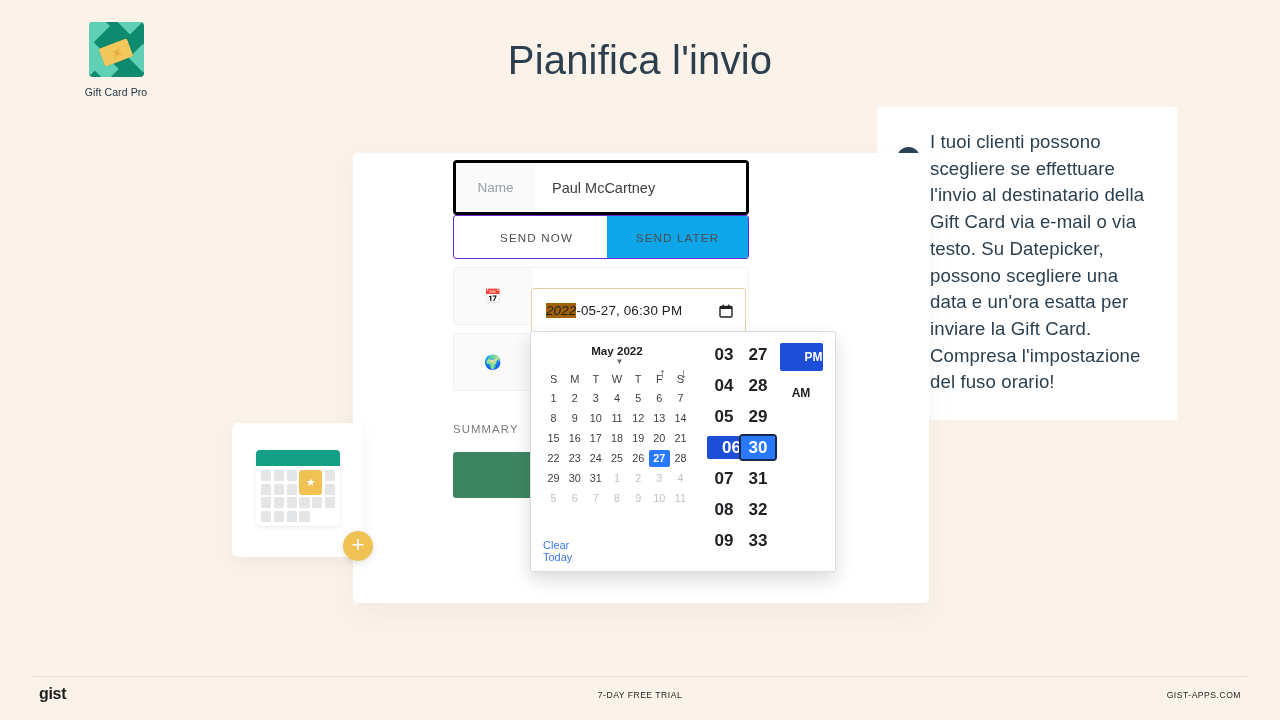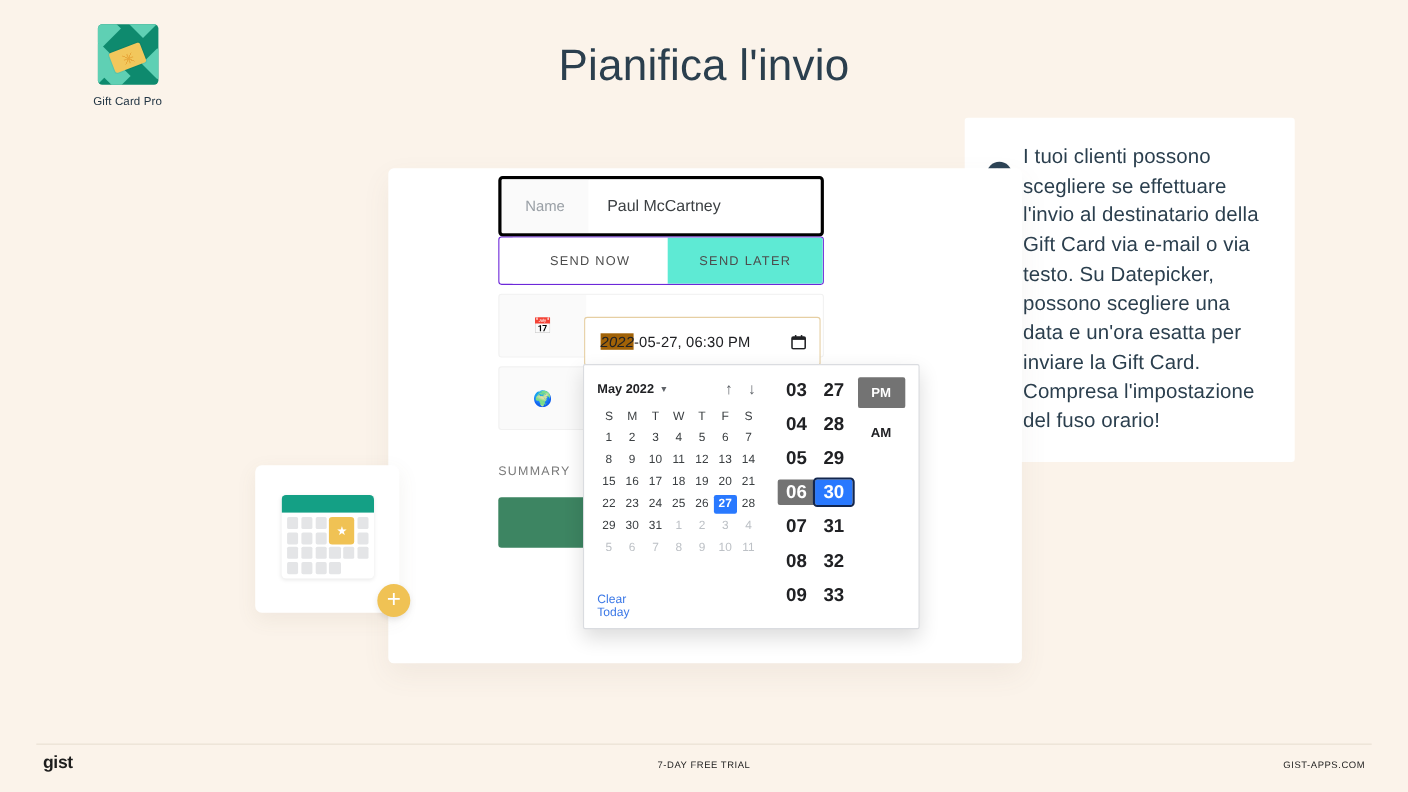--- a/index.html
+++ b/index.html
@@ -115,21 +115,21 @@
   .field-value {
     flex:1; background:#ffffff; display:flex; align-items:center;
     padding-left:17px; font-size:14.5px; color:#3c4043;
   }
 
   #tabs { display:flex; margin-top:0; border:1px solid #6d28d9; border-radius:3px; overflow:hidden;padding-left:12px; }
   .tab {
     flex:1; text-align:center; padding:15px 0 14px;
     font-size:11.6px; letter-spacing:1.15px; color:#4d4d4d; background:#fff;
   }
-  .tab.active { background:#5eead4; }
+  .tab.active { background:#0ea5e9; }
 
   .icon-row {
     display:flex; height:58px; margin-top:8px; align-items:stretch;
     border:1px solid #f1f1f1; border-radius:3px; background:#fafafa; overflow:hidden;
   }
   .icon-cell { width:79px; display:flex; align-items:center; justify-content:center; font-size:14px; }
   .icon-row-body { flex:1; background:#fff; }
 
   #date-input {
     position:absolute; left:531px; top:288px; width:215px; height:45px;
@@ -150,21 +150,21 @@
   }
 
   
   #picker {
     position:absolute; left:530px; top:331px; width:306px; height:241px;
     background:#fff; border:1px solid #dadce0; border-radius:2px;
     box-shadow:0 8px 18px rgba(0,0,0,.14); z-index:8;
     display:flex; font-size:12px; color:#202124;
   }
   #cal-pane { width:174px; padding:12px 10px 8px 12px; position:relative; }
-  #cal-head { display:flex; align-items:center; height:18px; }
+  #cal-head { display:flex; align-items:center; height:18px;flex-direction:column; }
   #cal-month { font-size:11.6px; font-weight:bold; color:#202124; }
   #cal-caret { margin-left:5px; font-size:8px; color:#5f6368; }
   #cal-nav { margin-left:auto; display:flex; gap:14px; padding-right:4px; }
   #cal-nav span { font-size:14px; color:#5f6368; line-height:14px; }
 
   #dow, .week { display:grid; grid-template-columns:repeat(7,1fr); }
   #dow { margin-top:11px; }
   #dow span { text-align:center; font-size:11px; color:#3c4043; }
   #weeks { margin-top:5px; }
   .week { margin-bottom:3px; }
@@ -179,21 +179,21 @@
     position:absolute; left:12px; right:10px; bottom:8px;
     display:flex; justify-content:space-between; font-size:11px; color:#3b78e7;flex-direction:column;
   }
 
   #time-pane { flex:1; display:flex; padding:11px 8px 8px 6px; }
   .time-col { flex:1; display:flex; flex-direction:column; align-items:center; gap:8px; }
   .time-col .tcell {
     width:34px; height:23px; line-height:23px; text-align:center;
     font-size:17px; font-weight:bold; color:#202124; border-radius:2px;
   }
-  .time-col .tcell.sel { background:#737373; color:#fff; }
+  .time-col .tcell.sel { background:#1d4ed8; color:#fff;text-align:right; }
   .time-col .tcell.focus { background:#2979ff; color:#fff; outline:2px solid #12264f; }
   #mer-col { flex:0 0 52px; align-items:center; }
   #mer-col .tcell { width:43px; height:28px; line-height:28px; font-size:12px; }
 
   
   #footer-rule { position:absolute; left:33px; top:676px; width:1214px; height:1px; background:#e8ded2; }
   #footer-left { position:absolute; left:39px; top:685px; font-size:16px; font-weight:bold; color:#1d1d1d; letter-spacing:-.3px; }
   #footer-center { position:absolute; left:0; top:690px; width:1280px; text-align:center; font-size:8.6px; letter-spacing:.5px; color:#1d1d1d; }
   #footer-right { position:absolute; right:39px; top:690px; font-size:8.6px; letter-spacing:.5px; color:#1d1d1d; }
 </style>

